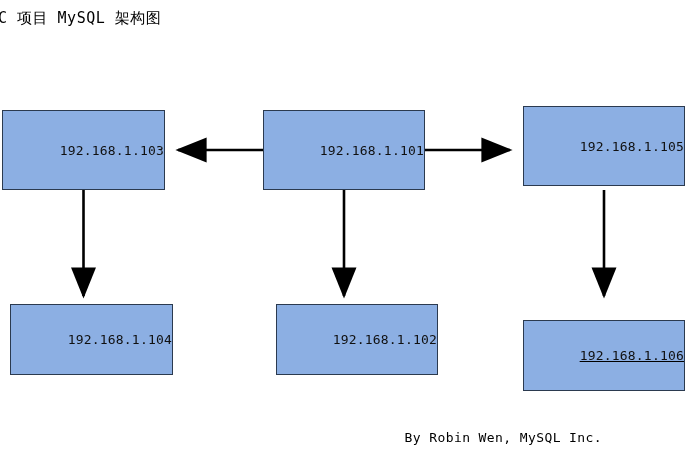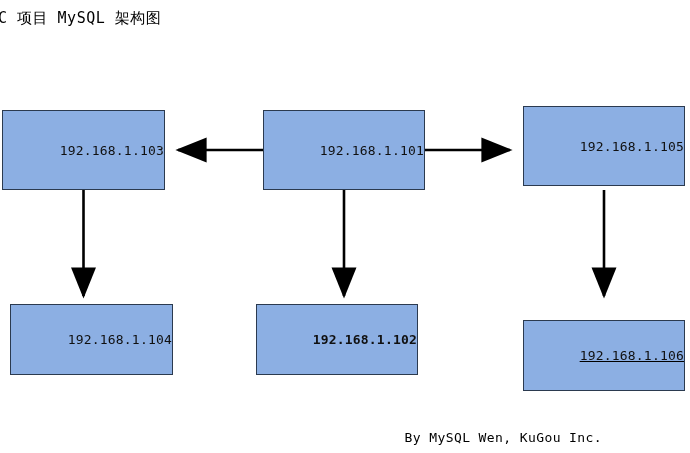--- a/index.html
+++ b/index.html
@@ -53,21 +53,21 @@
     font-size: 13px;
     letter-spacing: 0.2px;
     color: #101010;
     white-space: nowrap;
   }
 
   #node-103 { left: 2px;   top: 110px; width: 163px; height: 80px; }
   #node-101 { left: 263px; top: 110px; width: 162px; height: 80px; }
   #node-105 { left: 523px; top: 106px; width: 162px; height: 80px; }
   #node-104 { left: 10px;   top: 304px; width: 163px; height: 71px; }
-  #node-102 { left: 256px; top: 304px; width: 162px; height: 71px; font-weight: bold; }
+  #node-102 { left: 276px; top: 304px; width: 162px; height: 71px; }
   #node-106 { left: 523px; top: 320px; width: 162px; height: 71px; text-decoration: underline; }
 
   
   #connectors {
     position: absolute;
     left: 0;
     top: 0;
     width: 690px;
     height: 453px;
     z-index: 2;
@@ -141,15 +141,15 @@
   </div>
 
   <div class="node" id="node-102">
     <span class="node-label">192.168.1.102</span>
   </div>
 
   <div class="node" id="node-106">
     <span class="node-label">192.168.1.106</span>
   </div>
 
-  <div id="footer-credit">By MySQL Wen, KuGou Inc.</div>
+  <div id="footer-credit">By Robin Wen, MySQL Inc.</div>
 
 </div>
 
 </body></html>

